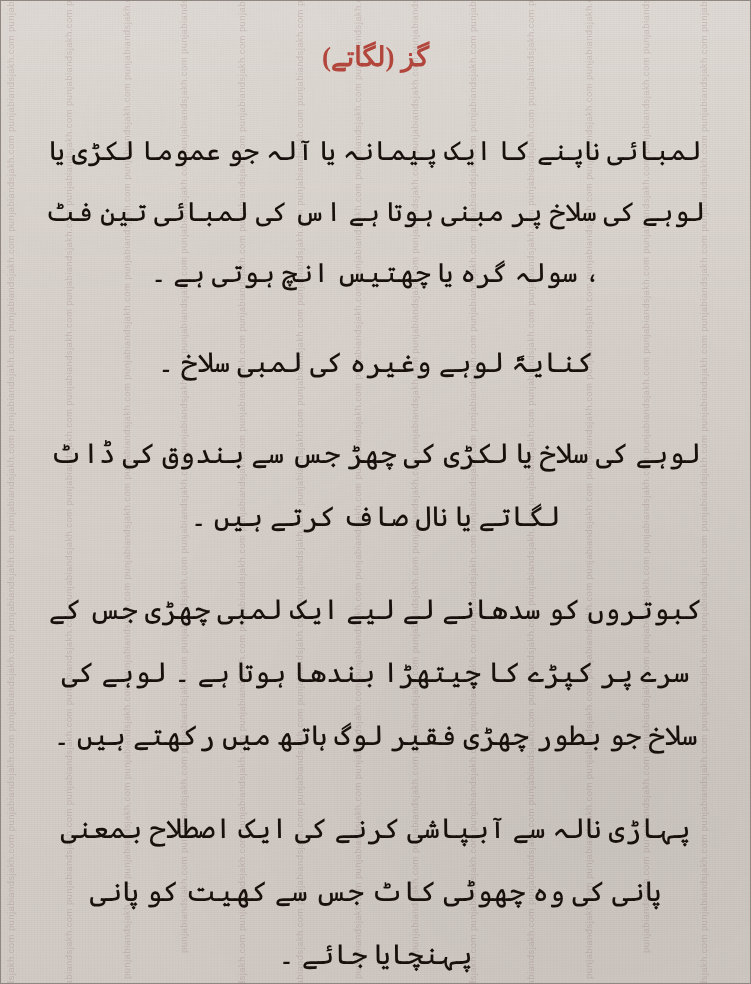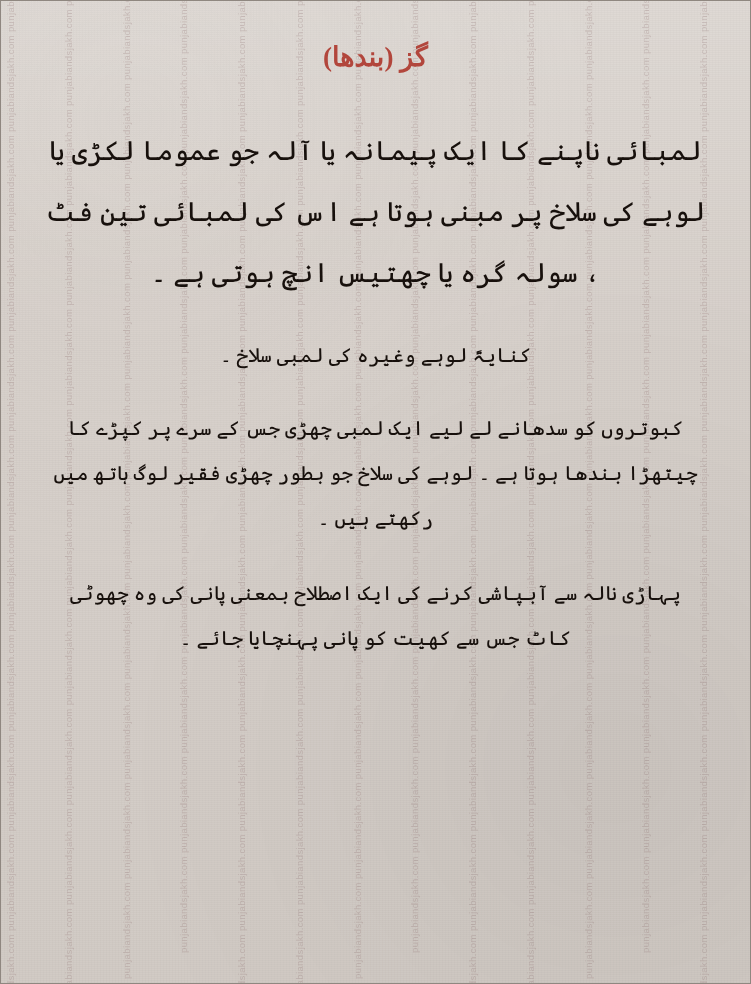--- a/index.html
+++ b/index.html
@@ -73,21 +73,21 @@
     font-weight: bold;
     color: #b2463c;
     text-align: center;
     margin: 6px 0 48px 0;
     direction: rtl;
     line-height: 1.2;
   }
   .entry {
     direction: rtl;
     text-align: center;
-    font-size: 20px;
+    font-size: 28px;
     line-height: 2.1;
     color: #17100c;
     margin: 0 auto 30px auto;
     max-width: 660px;
     font-family: "Liberation Serif", serif;
     font-weight: 500;
   }
   .entry.wide {
     line-height: 2.25;
   }
@@ -112,26 +112,27 @@
       <div class="wm-col" style="left: 466.154px; top: -40px;">punjabiandsjakh.com  punjabiandsjakh.com  punjabiandsjakh.com  punjabiandsjakh.com  punjabiandsjakh.com  punjabiandsjakh.com  punjabiandsjakh.com  punjabiandsjakh.com  punjabiandsjakh.com  punjabiandsjakh.com  punjabiandsjakh.com  punjabiandsjakh.com  punjabiandsjakh.com  punjabiandsjakh.com  </div>
       <div class="wm-col" style="left: 523.923px; top: -66px;">punjabiandsjakh.com  punjabiandsjakh.com  punjabiandsjakh.com  punjabiandsjakh.com  punjabiandsjakh.com  punjabiandsjakh.com  punjabiandsjakh.com  punjabiandsjakh.com  punjabiandsjakh.com  punjabiandsjakh.com  punjabiandsjakh.com  punjabiandsjakh.com  punjabiandsjakh.com  punjabiandsjakh.com  </div>
       <div class="wm-col" style="left: 581.692px; top: -92px;">punjabiandsjakh.com  punjabiandsjakh.com  punjabiandsjakh.com  punjabiandsjakh.com  punjabiandsjakh.com  punjabiandsjakh.com  punjabiandsjakh.com  punjabiandsjakh.com  punjabiandsjakh.com  punjabiandsjakh.com  punjabiandsjakh.com  punjabiandsjakh.com  punjabiandsjakh.com  punjabiandsjakh.com  </div>
       <div class="wm-col" style="left: 639.462px; top: -118px;">punjabiandsjakh.com  punjabiandsjakh.com  punjabiandsjakh.com  punjabiandsjakh.com  punjabiandsjakh.com  punjabiandsjakh.com  punjabiandsjakh.com  punjabiandsjakh.com  punjabiandsjakh.com  punjabiandsjakh.com  punjabiandsjakh.com  punjabiandsjakh.com  punjabiandsjakh.com  punjabiandsjakh.com  </div>
       <div class="wm-col" style="left: 697.231px; top: -40px;">punjabiandsjakh.com  punjabiandsjakh.com  punjabiandsjakh.com  punjabiandsjakh.com  punjabiandsjakh.com  punjabiandsjakh.com  punjabiandsjakh.com  punjabiandsjakh.com  punjabiandsjakh.com  punjabiandsjakh.com  punjabiandsjakh.com  punjabiandsjakh.com  punjabiandsjakh.com  punjabiandsjakh.com  </div>
     </div>
   <div id="grain"></div>
 
   <div id="content">
 
-    <div id="headword">گز (بندھا)</div>
+    <div id="headword">گز (لگاتے)</div>
 
     <div class="entry wide big">لمبائی ناپنے کا ایک پیمانہ یا آلہ جو عموما لکڑی یا لوہے کی سلاخ پر مبنی ہوتا ہے اس کی لمبائی تین فٹ ، سولہ گرہ یا چھتیس انچ ہوتی ہے ۔</div>
 
     <div class="entry">کنایۃً لوہے وغیرہ کی لمبی سلاخ ۔</div>
 
 
+    <div class="entry wide">لوہے کی سلاخ یا لکڑی کی چھڑ جس سے بندوق کی ڈاٹ لگاتے یا نال صاف کرتے ہیں ۔</div>
 
     <div class="entry wide">کبوتروں کو سدھانے لے لیے ایک لمبی چھڑی جس کے سرے پر کپڑے کا چیتھڑا بندھا ہوتا ہے ۔ لوہے کی سلاخ جو بطور چھڑی فقیر لوگ ہاتھ میں رکھتے ہیں ۔</div>
 
     <div class="entry wide">پہاڑی نالہ سے آبپاشی کرنے کی ایک اصطلاح بمعنی پانی کی وہ چھوٹی کاٹ جس سے کھیت کو پانی پہنچایا جائے ۔</div>
 
   </div>
 </div>
 
 </body></html>

